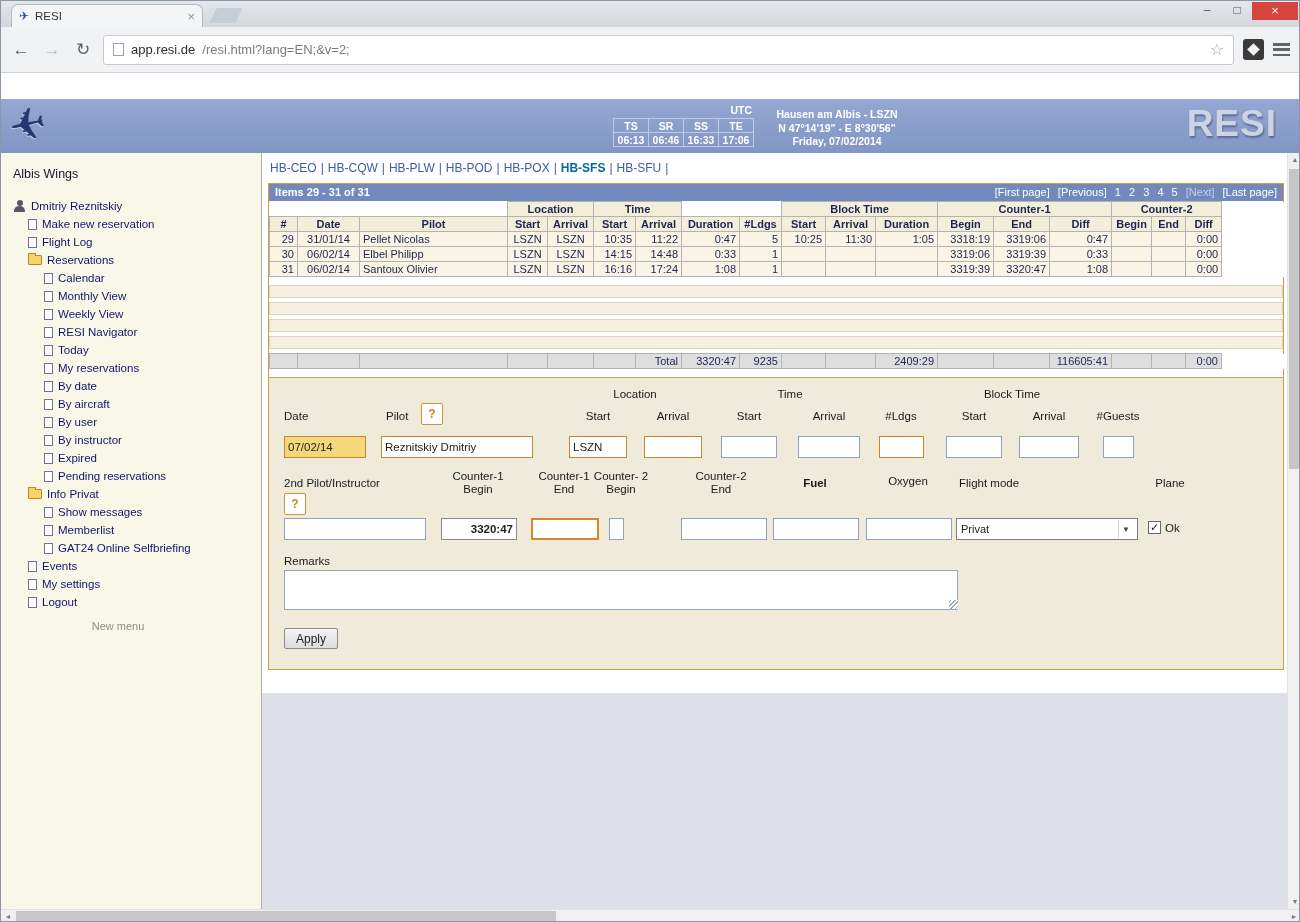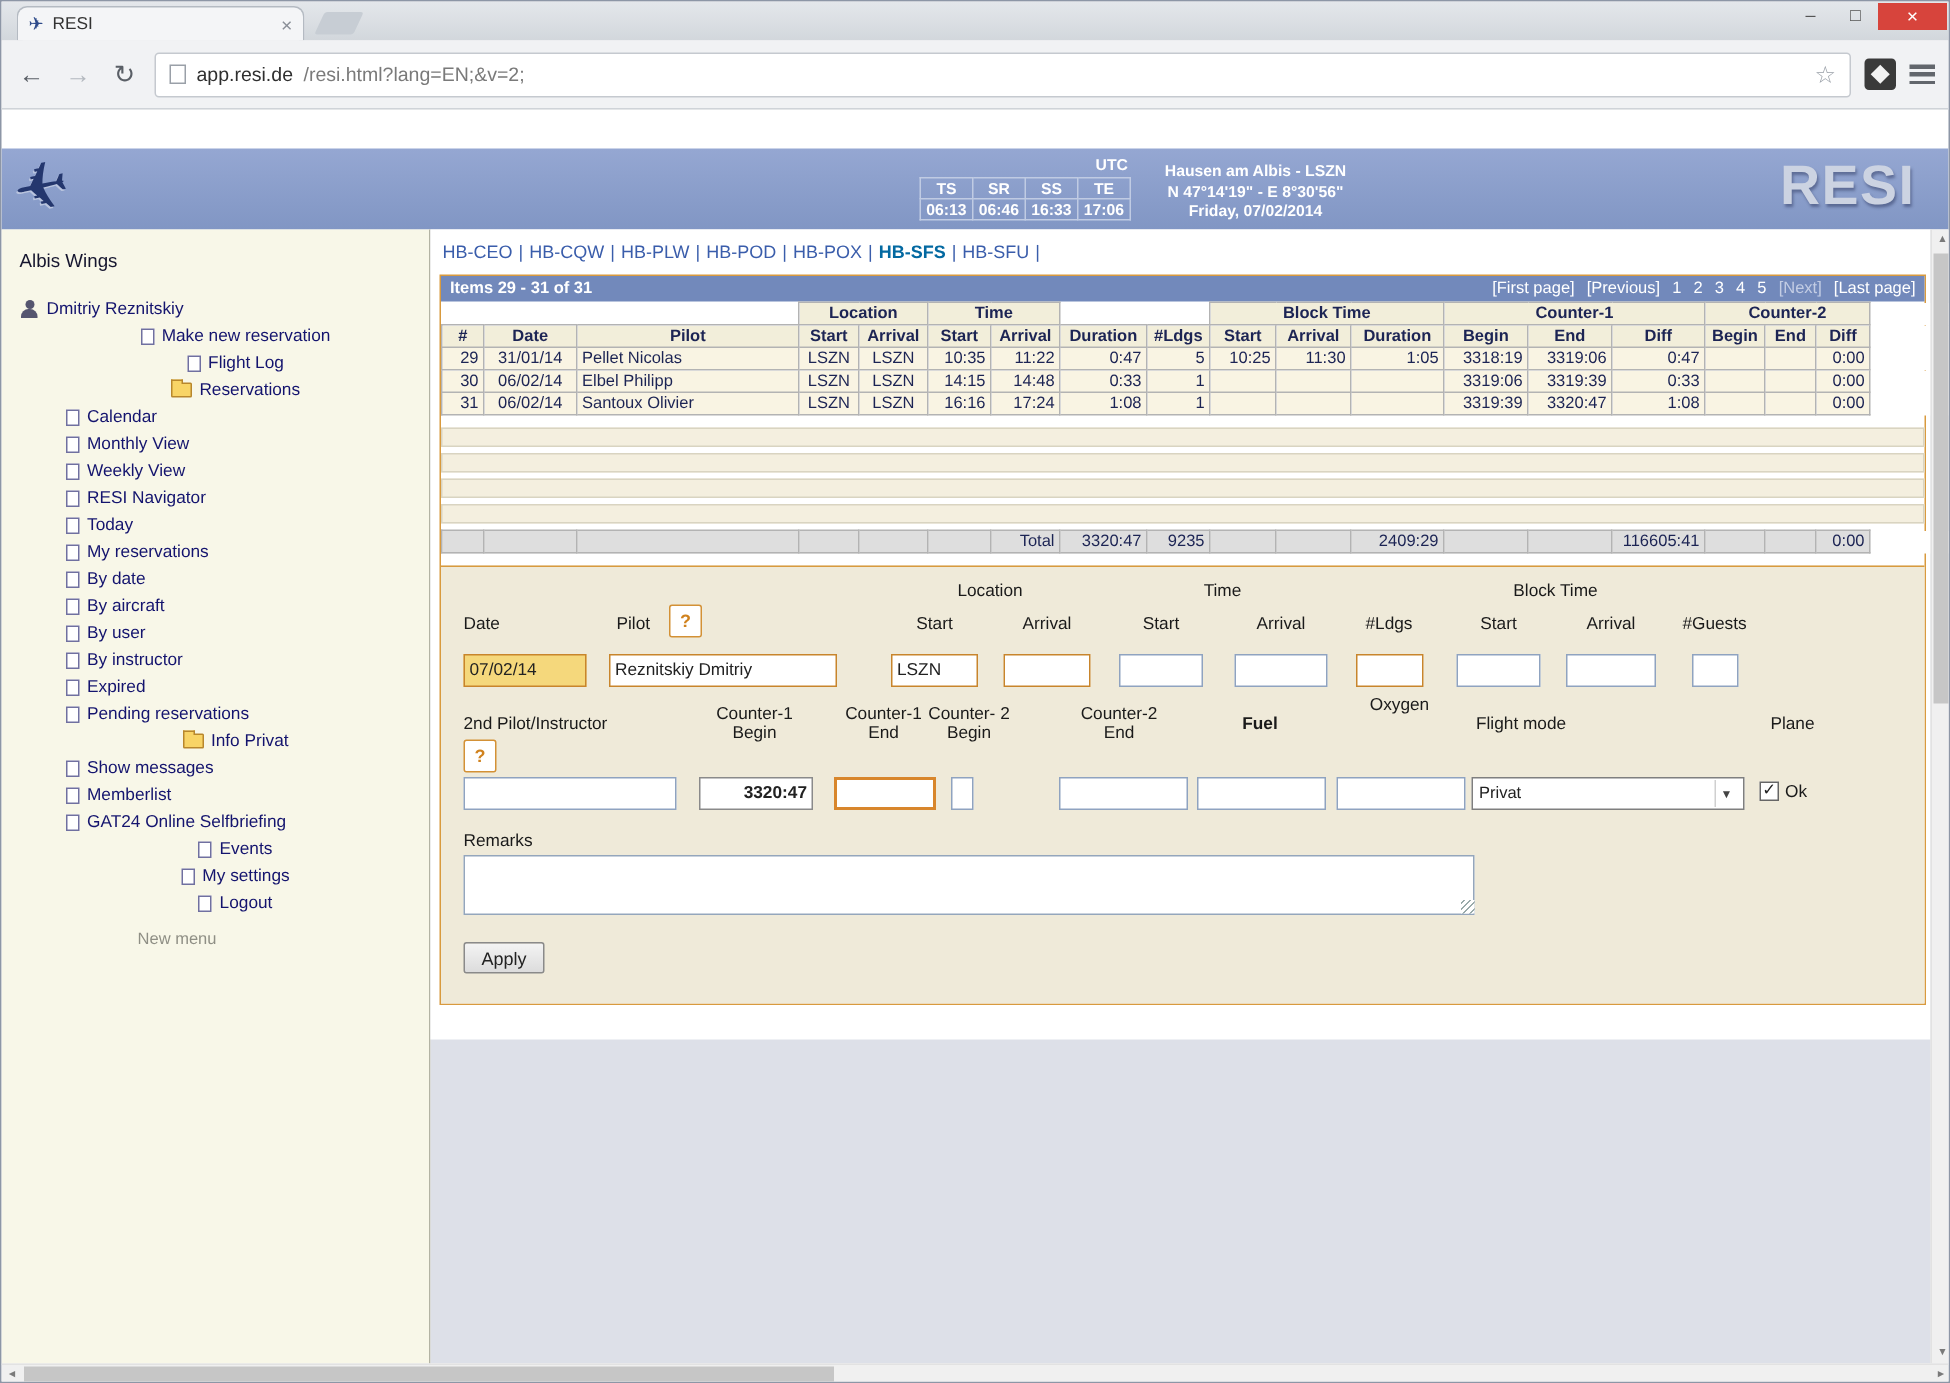--- a/index.html
+++ b/index.html
@@ -41,25 +41,25 @@
   .app-header { position:absolute; top:98px; left:0; width:100%; height:54px; background:linear-gradient(#95a7d2,#8196c4); color:#fff; }
   .logo-plane { position:absolute; left:8px; top:0px; font-size:44px; color:#24376e; transform:scaleX(-1) rotate(12deg); text-shadow:1px 1px 0 #b9c4de; }
   .utc-label { position:absolute; left:612px; top:5px; width:139px; text-align:right; font-size:10.5px; font-weight:bold; }
   .utc-table { position:absolute; left:612px; top:19px; border-collapse:collapse; }
   .utc-table td { border:1px solid #c0cbe3; width:35px; height:14px; text-align:center; font-size:10.5px; font-weight:bold; color:#fff; padding:0 2px; }
   .loc-block { position:absolute; left:756px; top:9px; width:160px; text-align:center; font-size:10.5px; font-weight:bold; line-height:13.5px; }
   .brand { position:absolute; right:22px; top:4px; font-size:37px; font-weight:bold; color:#ccd3e2; letter-spacing:1px; text-shadow:1px 2px 2px rgba(35,45,85,.45); }
 
   
   .content { position:absolute; top:152px; left:0; width:1300px; height:756px; display:flex; }
-  .sidebar { width:286px; background:#f8f7e8; border-right:1px solid #b3b3a3; padding:14px 0 0 12px; flex:none; }
+  .sidebar { width:261px; background:#f8f7e8; border-right:1px solid #b3b3a3; padding:14px 0 0 12px; flex:none; }
   .club { font-size:12.5px; color:#15152e; margin-bottom:16px; }
   .tree-item { display:flex; align-items:center; gap:5px; height:18px; font-size:11.5px; color:#14146e; cursor:default; white-space:nowrap; }
   .tree-item .lbl { line-height:14px; }
-  .d1 { padding-left:15px;justify-content:center; }
+  .d1 { padding-left:15px; }
   .d2 { padding-left:31px; }
   .doc-icon { width:9px; height:11px; background:#fff; border:1px solid #7070a0; display:inline-block; flex:none; }
   .tree-item .folder-icon { flex:none; }
   .user-icon { width:13px; height:12px; position:relative; flex:none; }
   .user-icon::before { content:""; position:absolute; left:4px; top:0; width:6px; height:6px; border-radius:50%; background:#55556f; }
   .user-icon::after { content:""; position:absolute; left:1px; top:6px; width:11px; height:6px; border-radius:5px 5px 0 0; background:#55556f; }
   .new-menu { margin-top:9px; width:210px; text-align:center; font-size:11px; color:#8f8f85; }
 
   .main { position:relative; flex:1; background:#dde0e8; }
   .main-white { position:absolute; top:0; left:0; right:14px; height:540px; background:#fff; padding:8px 3px 0 6px; }
@@ -506,21 +506,21 @@
             <input class="f-in" style="left: 677px; top: 58px; width: 56px;">
             <input class="f-in" style="left: 750px; top: 58px; width: 60px;">
             <input class="f-in" style="left: 834px; top: 58px; width: 31px;">
 
             <span class="flabel" style="left:15px; top:99px;">2nd Pilot/Instructor</span>
             <span class="flabel fwrap" style="left:181px; top:92px; width:56px;">Counter-1 Begin</span>
             <span class="flabel fwrap" style="left:267px; top:92px; width:56px;">Counter-1 End</span>
             <span class="flabel fwrap" style="left:324px; top:92px; width:56px;">Counter- 2 Begin</span>
             <span class="flabel fwrap" style="left:424px; top:92px; width:56px;">Counter-2 End</span>
             <span class="flabel fcenter" style="left:546px; top:99px;font-weight:bold;">Fuel</span>
-            <span class="flabel fcenter" style="left:639px; top:86px;">Oxygen</span>
+            <span class="flabel fcenter" style="left:639px; top:97px;">Oxygen</span>
             <span class="flabel" style="left:690px; top:99px;">Flight mode</span>
             <span class="flabel fcenter" style="left:901px; top:99px;">Plane</span>
             <span class="help-btn" style="left:15px; top:115px;">?</span>
 
             <input class="f-in" style="left: 15px; top: 140px; width: 142px;">
             <input class="f-in ro" style="left: 172px; top: 140px; width: 76px;" value="3320:47">
             <input class="f-in focus" style="left: 262px; top: 140px; width: 68px;">
             <input class="f-in" style="left: 340px; top: 140px; width: 15px; padding: 0px;">
             <input class="f-in" style="left: 412px; top: 140px; width: 86px;">
             <input class="f-in" style="left: 504px; top: 140px; width: 86px;">

